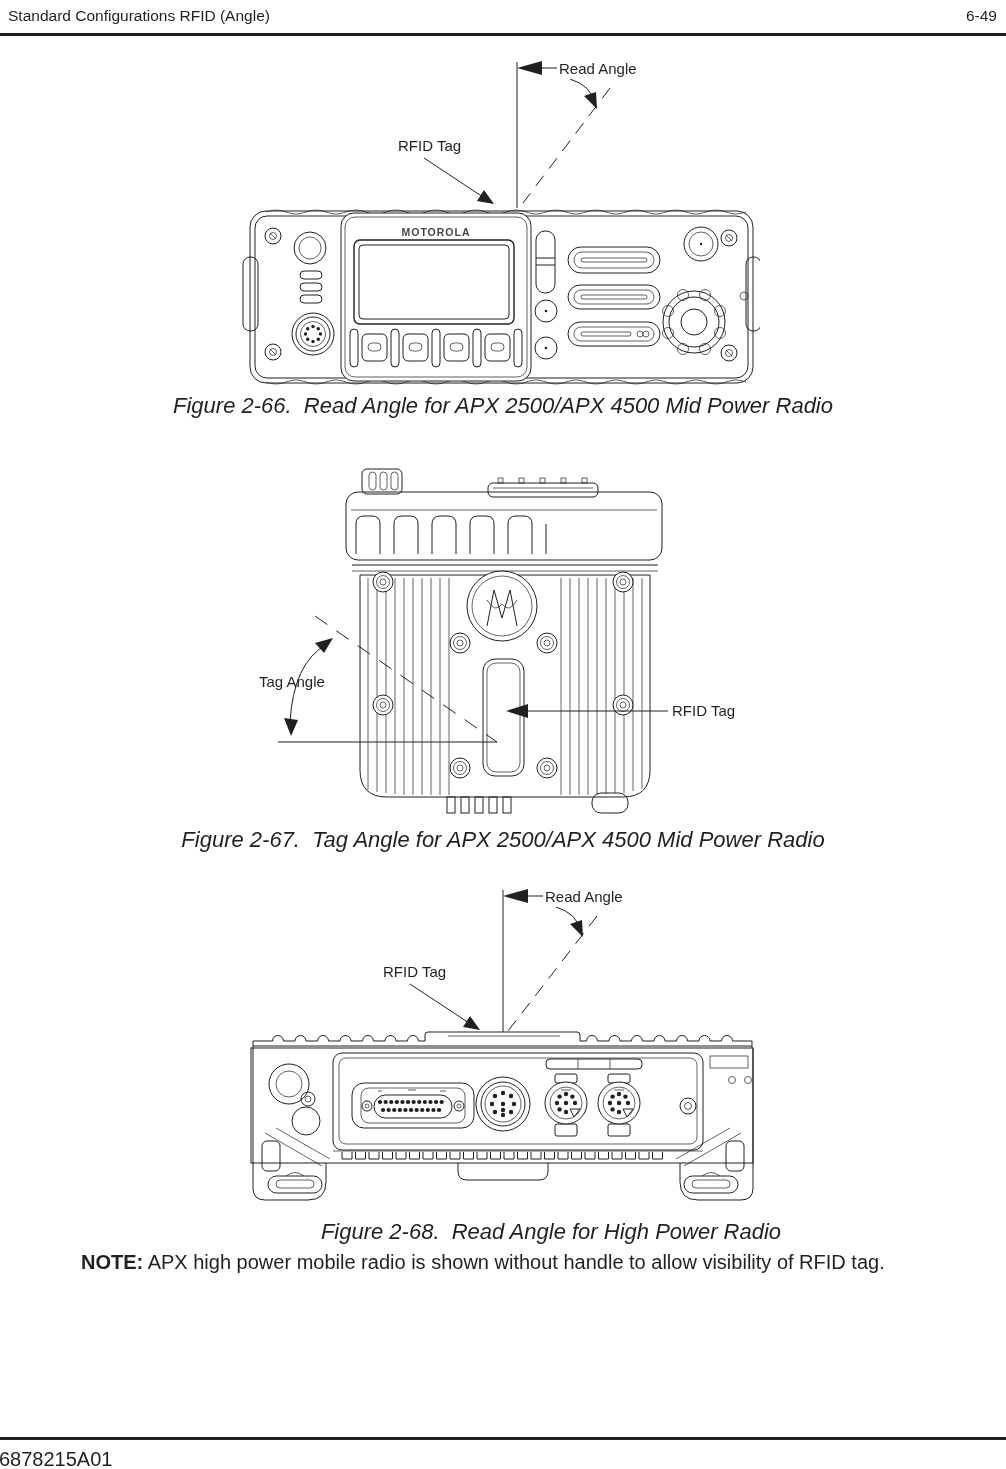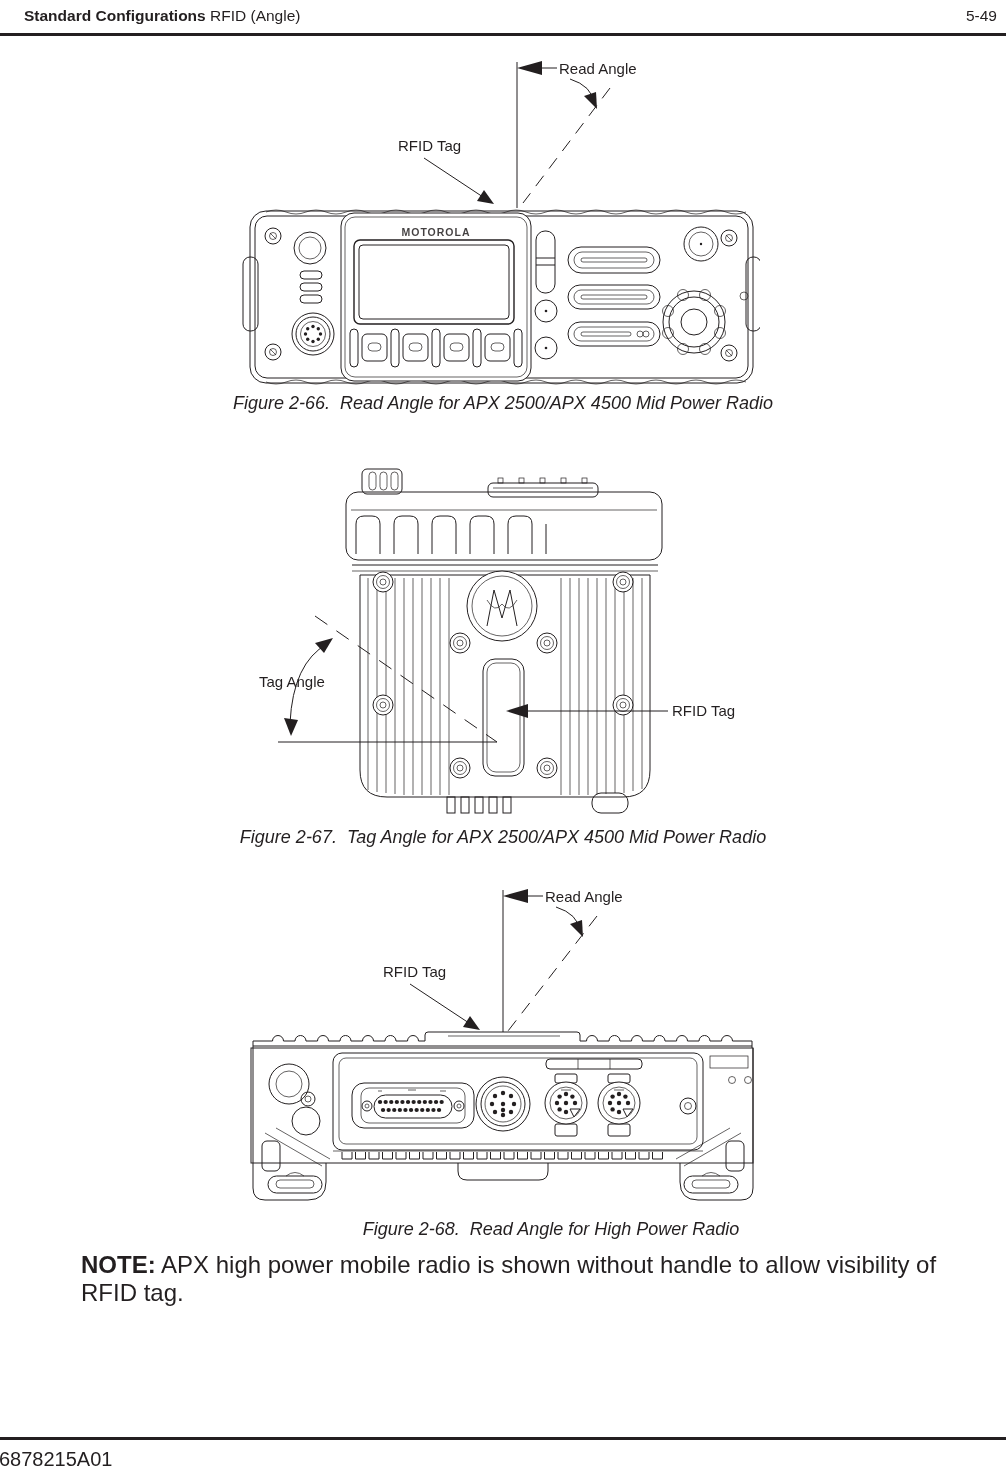--- a/index.html
+++ b/index.html
@@ -7,30 +7,30 @@
   .page {
     position:relative; width:1006px; height:1469px; margin:0 auto;
     background:#ffffff; overflow:hidden;
     font-family:"Liberation Sans", sans-serif; color:var(--ink);
   }
   .hdr {
     position:absolute; left:8px; right:9px; top:7px;
     display:flex; justify-content:space-between; align-items:baseline;
     font-size:15.5px;
   }
-  .hdr b { font-weight:bold;margin-left:16px; }
+  .hdr b { font-weight:normal; }
   .rule { position:absolute; left:0; width:1006px; height:3px; background:var(--ink); }
   .rule-top { top:33px; }
   .rule-bot { top:1437px; }
   .caption {
     position:absolute; left:0; width:1006px; text-align:center;
-    font-style:italic; font-size:18px; white-space:pre;
+    font-style:italic; font-size:22px; white-space:pre;
   }
   .note {
-    position:absolute; left:81px; top:1251px; width:880px; font-size:24px;
+    position:absolute; left:81px; top:1251px; width:880px; font-size:20px;
   }
   .note b { font-weight:bold; }
   .docnum { position:absolute; left:-1px; top:1448px; font-size:20px; }
   .fig { position:absolute; }
   
   .ln   { fill:none; stroke:var(--ink); stroke-width:1; }
   .ln2  { fill:none; stroke:var(--ink); stroke-width:1.4; }
   .thin { fill:none; stroke:var(--ink); stroke-width:0.7; }
   .fillk{ fill:var(--ink); stroke:none; }
   .wht  { fill:#ffffff; stroke:var(--ink); stroke-width:1; }
@@ -39,21 +39,21 @@
   .logo { font-family:"Liberation Sans",sans-serif; font-size:10.5px; font-weight:bold;
           letter-spacing:1px; fill:var(--ink); opacity:.85; }
 </style>
 </head>
 <body>
 
 <div class="page">
 
   <div class="hdr">
     <span><b>Standard Configurations</b>&nbsp;<span>RFID (Angle)</span></span>
-    <span>5-49</span>
+    <span>6-49</span>
   </div>
   <div class="rule rule-top"></div>
 
   <svg class="fig" style="left:240px; top:55px;" width="520" height="335" viewBox="240 55 520 335">
 
     <g>
       <rect class="ln" x="250" y="211" width="503" height="172" rx="16"></rect>
       <rect class="ln" x="255" y="216" width="493" height="162" rx="12"></rect>
       <path class="thin" d="M266,212 q10,-4 20,0 t20,0 t20,0 t20,0 t20,0 t20,0 t20,0 t20,0 t20,0 t20,0 t20,0 t20,0 t20,0 t20,0 t20,0 t20,0 t20,0 t20,0 t20,0 t20,0 t20,0 t20,0 t20,0 t20,0"></path>
       <path class="thin" d="M266,382 q10,4 20,0 t20,0 t20,0 t20,0 t20,0 t20,0 t20,0 t20,0 t20,0 t20,0 t20,0 t20,0 t20,0 t20,0 t20,0 t20,0 t20,0 t20,0 t20,0 t20,0 t20,0 t20,0 t20,0 t20,0"></path>

